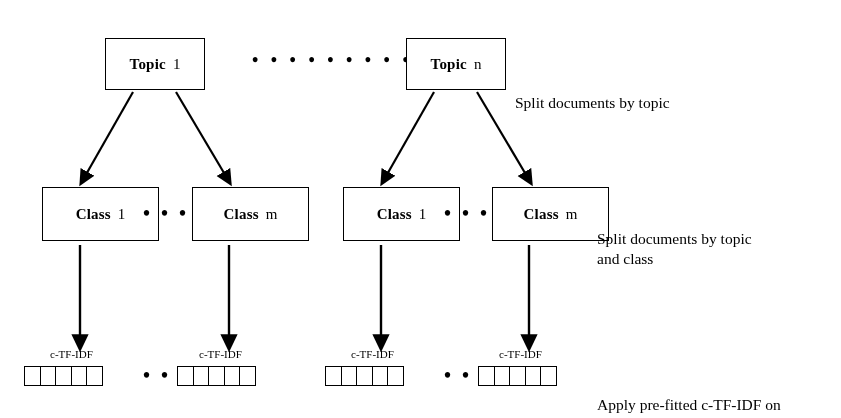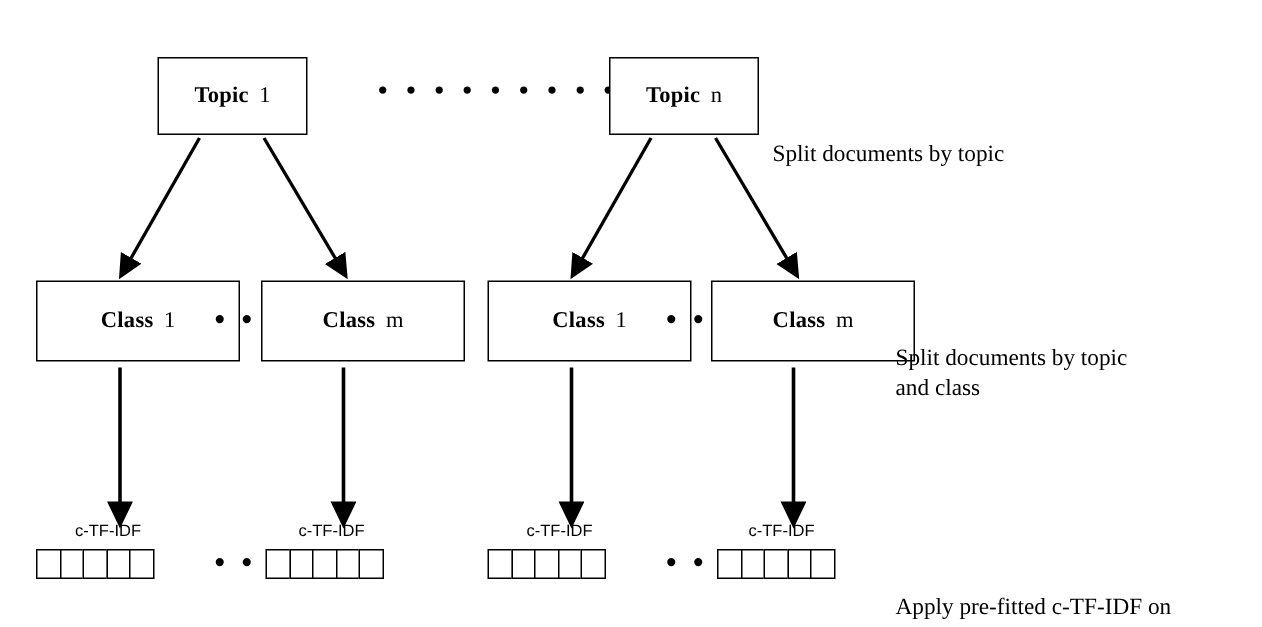--- a/index.html
+++ b/index.html
@@ -41,21 +41,21 @@
     font-weight: bold;
     font-size: 15px;
     letter-spacing: 0.2px;
   }
   .node-index {
     font-weight: normal;
     font-size: 15px;
     margin-left: 7px;
   }
   .topic-box { width: 100px; height: 52px; }
-  .class-box { width: 136px; height: 54px; }
+  .class-box { width: 117px; height: 54px; margin-left: 18px; }
   .side-text {
     position: absolute;
     font-size: 15.5px;
     line-height: 20px;
     white-space: pre-line;
     margin-top: 43px;
   }
   .dots-h {
     position: absolute;
     font-size: 18px;
@@ -78,21 +78,21 @@
     width: 17px;
     height: 20px;
     border: 1.4px solid #000;
     box-sizing: border-box;
     margin-right: -1.4px;
     background: #fff;
   }
   .ctfidf-label {
     position: absolute;
     font-size: 11px;
-    font-family: Liberation Sans, sans-serif;
+    font-family: Liberation Serif, serif;
     white-space: nowrap;
   }
 </style>
 </head>
 <body>
 
 <div id="canvas">
 
   <svg class="arrows" viewBox="0 0 841 418">
     <defs>

